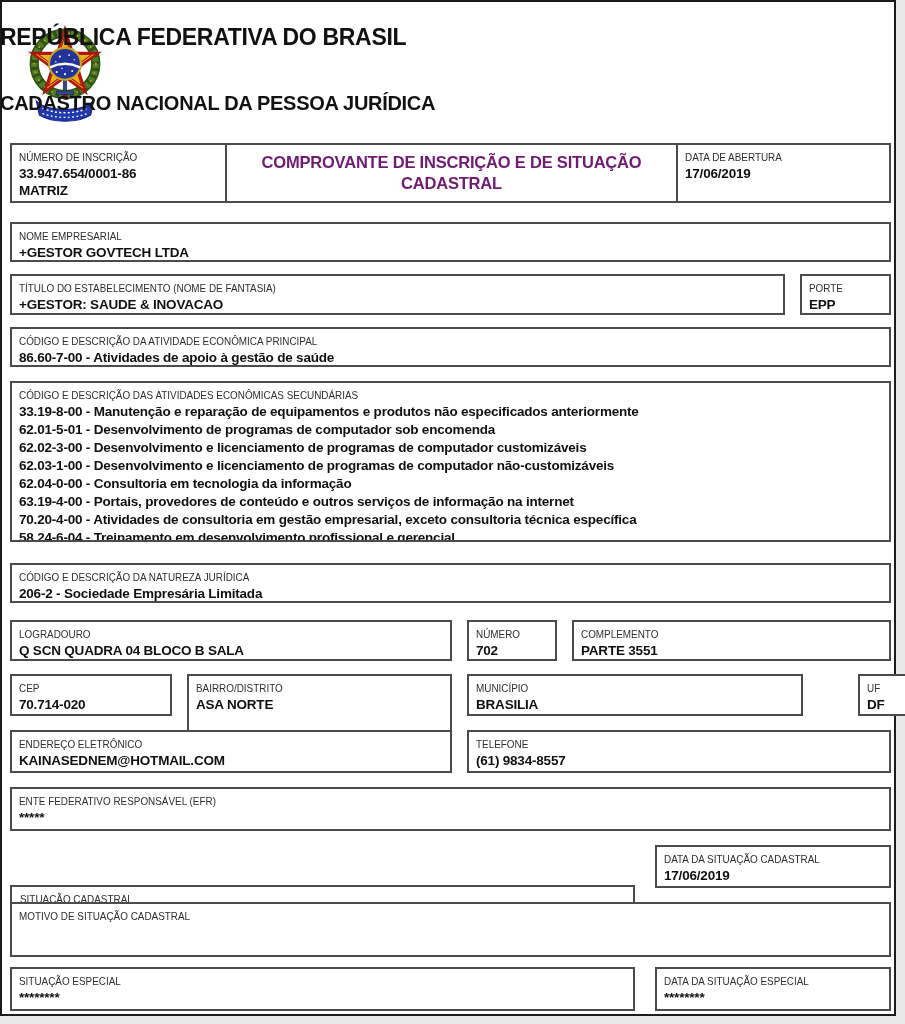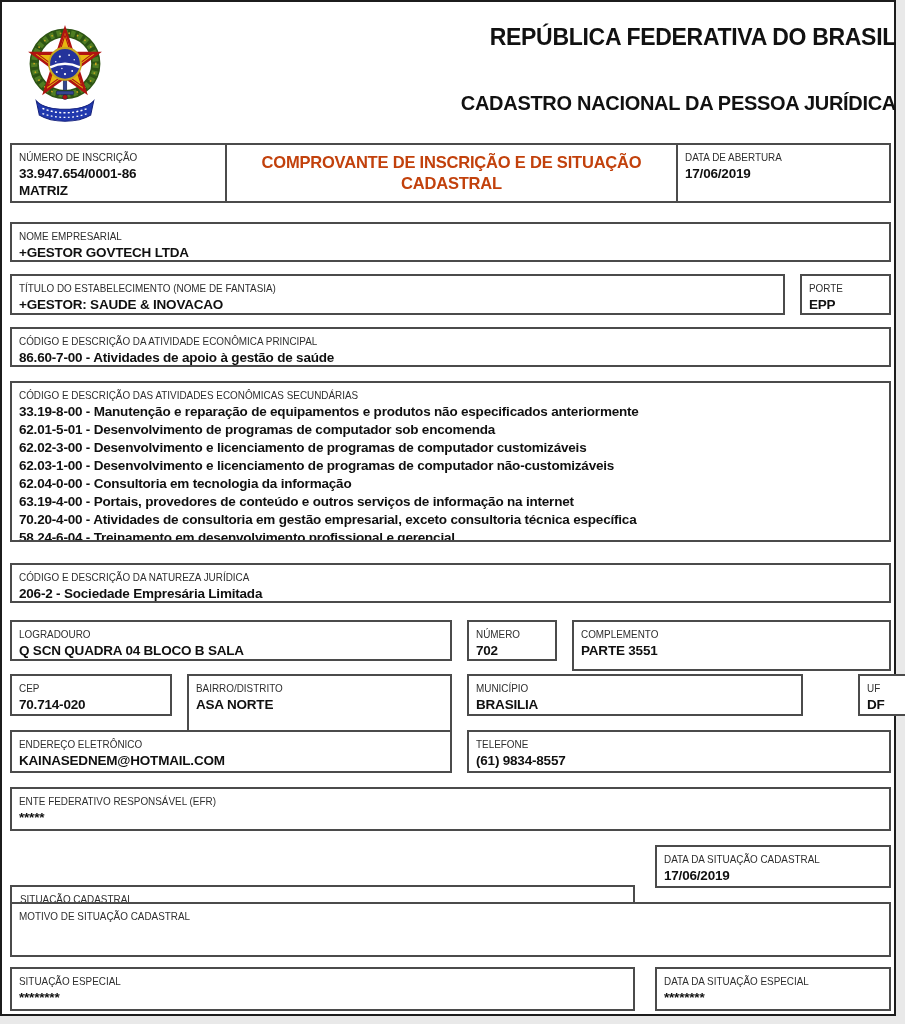--- a/index.html
+++ b/index.html
@@ -16,21 +16,21 @@
   }
   .doc-sheet{
     position:absolute;left:0;top:0;
     width:896px;height:1016px;
     background:#ffffff;
     border:2px solid #1c1c1c;
     box-sizing:border-box;
   }
   .h-title{
     position:absolute;left:0;width:896px;
-    text-align:right;font-weight:bold;color:#111;
+    text-align:left;font-weight:bold;color:#111;
   }
   .title1{top:24px;font-size:23px;letter-spacing:-0.3px;}
   .title2{top:92px;font-size:20px;letter-spacing:-0.3px;}
   .emblem{position:absolute;left:26px;top:18px;width:78px;height:108px;}
   .box{
     position:absolute;
     border:2px solid #4b4b4b;
     background:#fff;
     box-sizing:border-box;
     padding:2px 5px 0 7px;
@@ -44,36 +44,36 @@
   .value{
     font-size:13.5px;line-height:17px;font-weight:bold;color:#101010;
     letter-spacing:-0.2px;white-space:nowrap;
   }
   .act-line{line-height:18px;}
   .cert-box{
     display:flex;align-items:center;justify-content:center;
     text-align:center;padding:0 18px;
   }
   .cert-title{
-    font-weight:bold;font-size:16.5px;line-height:21px;color:#c2410c;
+    font-weight:bold;font-size:16.5px;line-height:21px;color:#701a75;
     white-space:normal;letter-spacing:-0.2px;
   }
   
   #b-inscricao   {left:10px; top:143px; width:217px; height:60px;}
   #b-cert        {left:225px;top:143px; width:453px; height:60px;}
   #b-abertura    {left:676px;top:143px; width:215px; height:60px;}
   #b-nome        {left:10px; top:222px; width:881px; height:40px;}
   #b-fantasia    {left:10px; top:274px; width:775px; height:41px;}
   #b-porte       {left:800px;top:274px; width:91px;  height:41px;}
   #b-ativ-prin   {left:10px; top:327px; width:881px; height:40px;}
   #b-ativ-sec    {left:10px; top:381px; width:881px; height:161px;}
   #b-natureza    {left:10px; top:563px; width:881px; height:40px;}
   #b-logradouro  {left:10px; top:620px; width:442px; height:41px;}
   #b-numero      {left:467px;top:620px; width:90px;  height:41px;}
-  #b-complemento {left:572px;top:620px; width:319px; height:51px;}
+  #b-complemento {left:572px;top:620px; width:319px; height:41px;}
   #b-cep         {left:10px; top:674px; width:162px; height:42px;}
   #b-bairro      {left:187px;top:674px; width:265px; height:60px;}
   #b-municipio   {left:467px;top:674px; width:336px; height:42px;}
   #b-uf          {left:858px;top:674px; width:73px;  height:42px;}
   #b-email       {left:10px; top:730px; width:442px; height:43px;}
   #b-telefone    {left:467px;top:730px; width:424px; height:43px;}
   #b-efr         {left:10px; top:787px; width:881px; height:44px;}
   #b-situacao    {left:10px; top:885px; width:625px; height:43px;padding-left:8px;}
   #b-situacao-dt {left:655px;top:845px; width:236px; height:43px;}
   #b-motivo      {left:10px; top:902px; width:881px; height:55px;}

